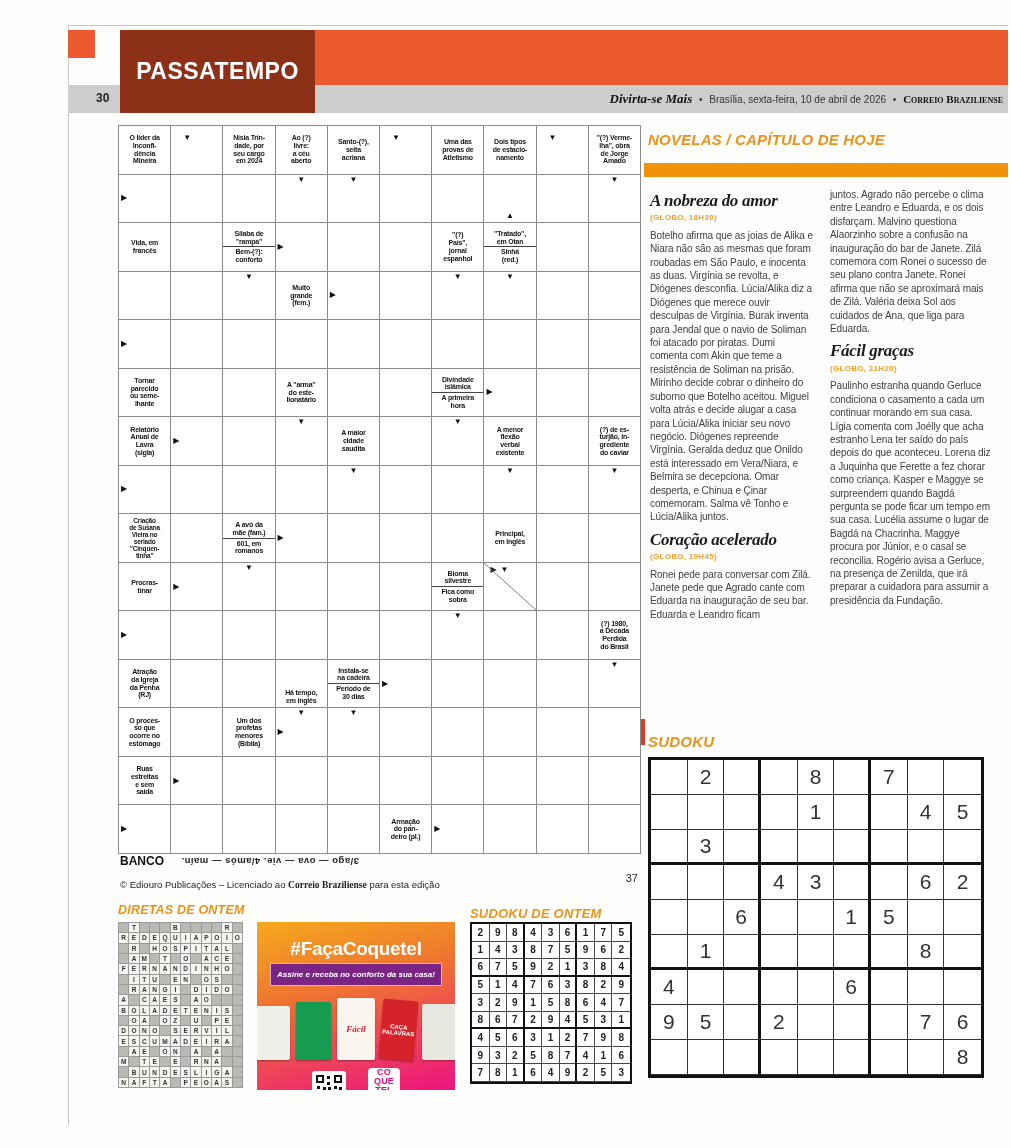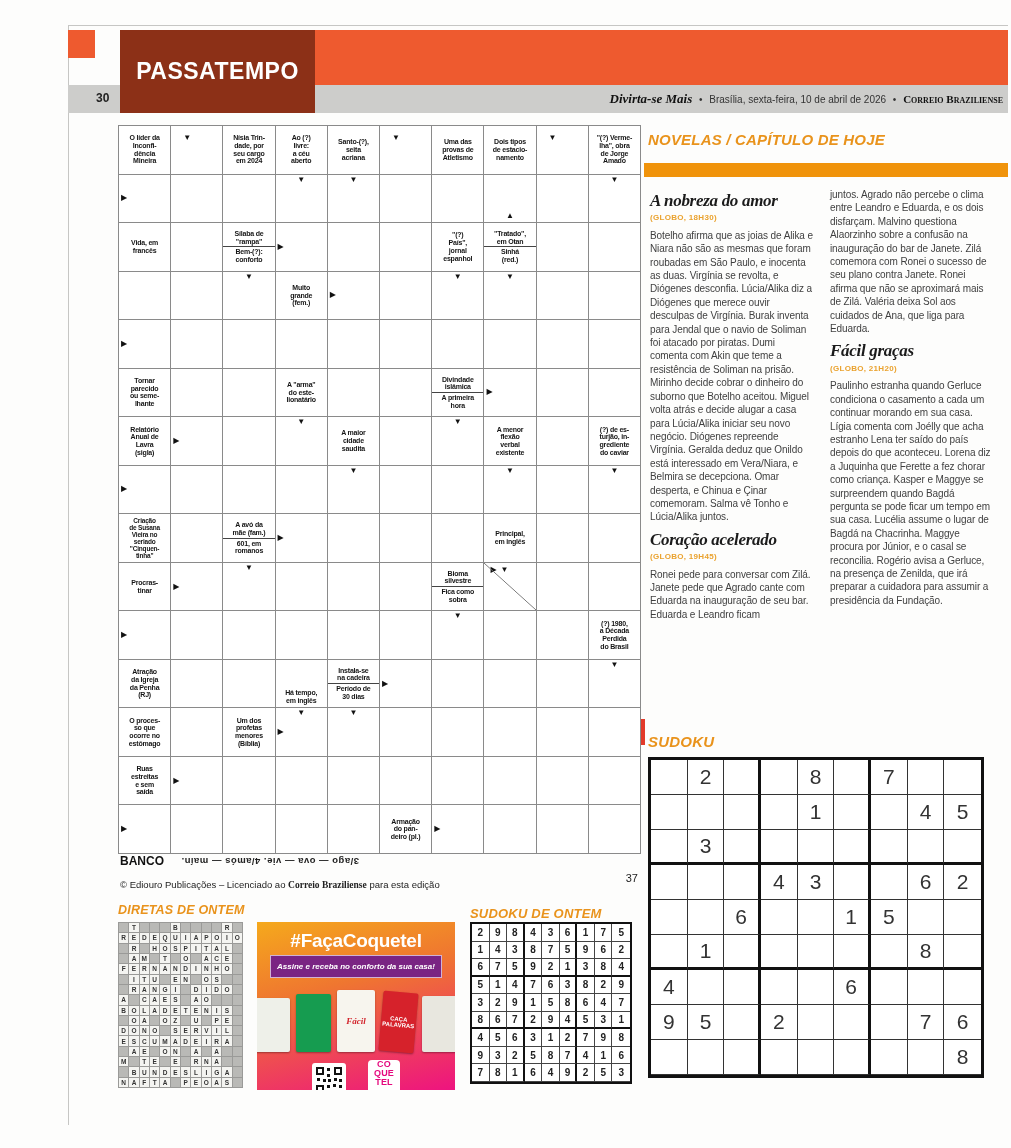--- a/index.html
+++ b/index.html
@@ -80,21 +80,21 @@
   #dir{left:118px;top:922px;width:123px;height:164px;background:#9a9a98;border:1px solid #9a9a98;
        display:grid;grid-template-columns:repeat(12,1fr);grid-template-rows:repeat(16,1fr);gap:1px;}
   .dir-cell{background:#f4f4f1;display:flex;align-items:center;justify-content:center;
             font-size:6.5px;font-weight:bold;color:#333;}
   .dir-cell.blk{background:#b9b9b6;}
 
   
   #ad{left:257px;top:922px;width:198px;height:168px;
       background:linear-gradient(165deg,#f5a91c 0%,#ef7630 38%,#ee1380 100%);
       display:flex;flex-direction:column;align-items:center;overflow:hidden;}
-  .ad-hash{color:#fff;font-size:19px;font-weight:bold;margin-top:8px;letter-spacing:-0.3px;}
+  .ad-hash{color:#fff;font-size:19px;font-weight:bold;margin-top:16px;letter-spacing:-0.3px;}
   .ad-strip{background:#7a2483;border:1px solid rgba(255,255,255,.65);color:#fff;font-size:8px;
             font-weight:bold;font-style:italic;padding:6px 6px;margin-top:3px;}
   .ad-covers{display:flex;align-items:flex-end;gap:6px;margin-top:12px;height:62px;}
   .cover{width:33px;height:56px;border-radius:2px;box-shadow:0 1px 2px rgba(0,0,0,.35);
          display:flex;align-items:center;justify-content:center;text-align:center;
          font-size:6px;font-weight:bold;padding:1px;}
   .cover:nth-child(1){height:52px;}
   .cover:nth-child(3){height:60px;width:36px;color:#d2232b;font-family:"Liberation Serif",serif;
                       font-style:italic;font-size:9px;}
   .cover:nth-child(4){height:58px;color:#fff;transform:rotate(5deg);}

